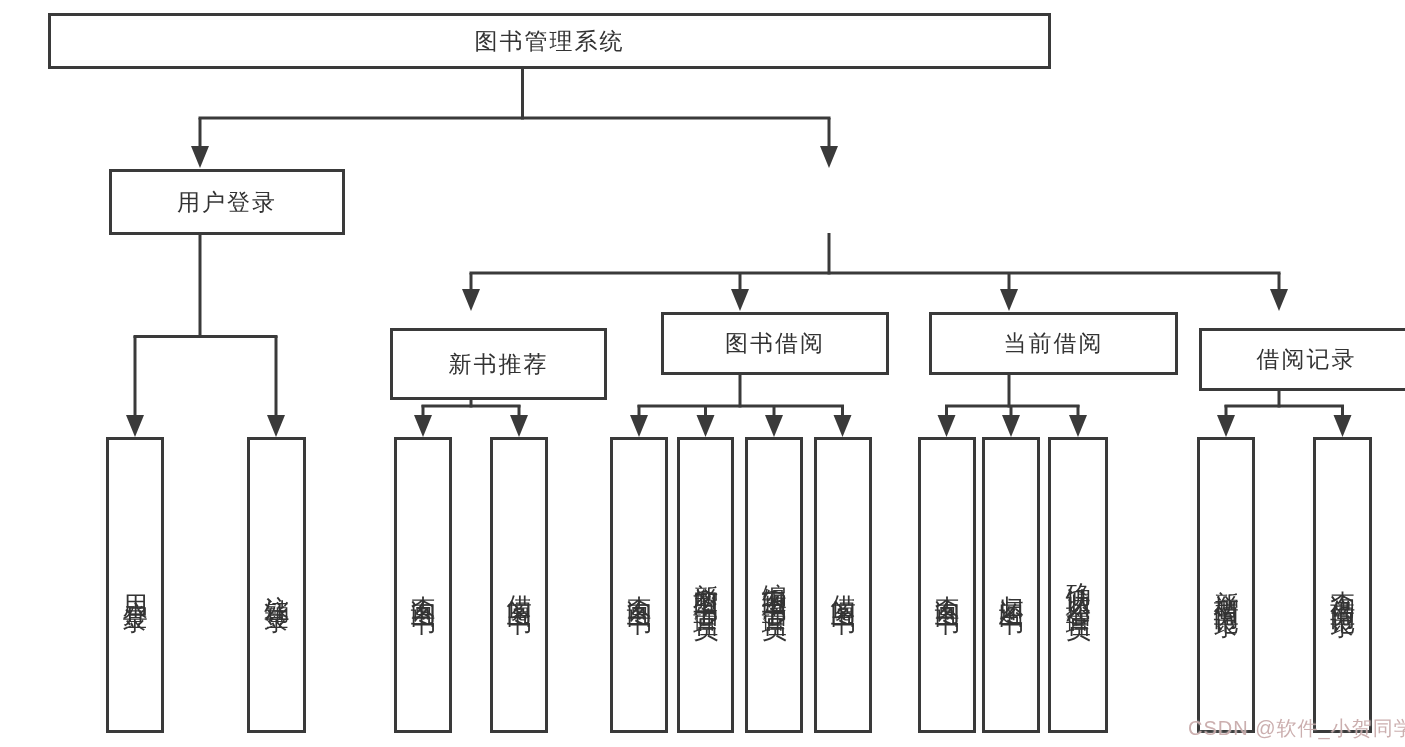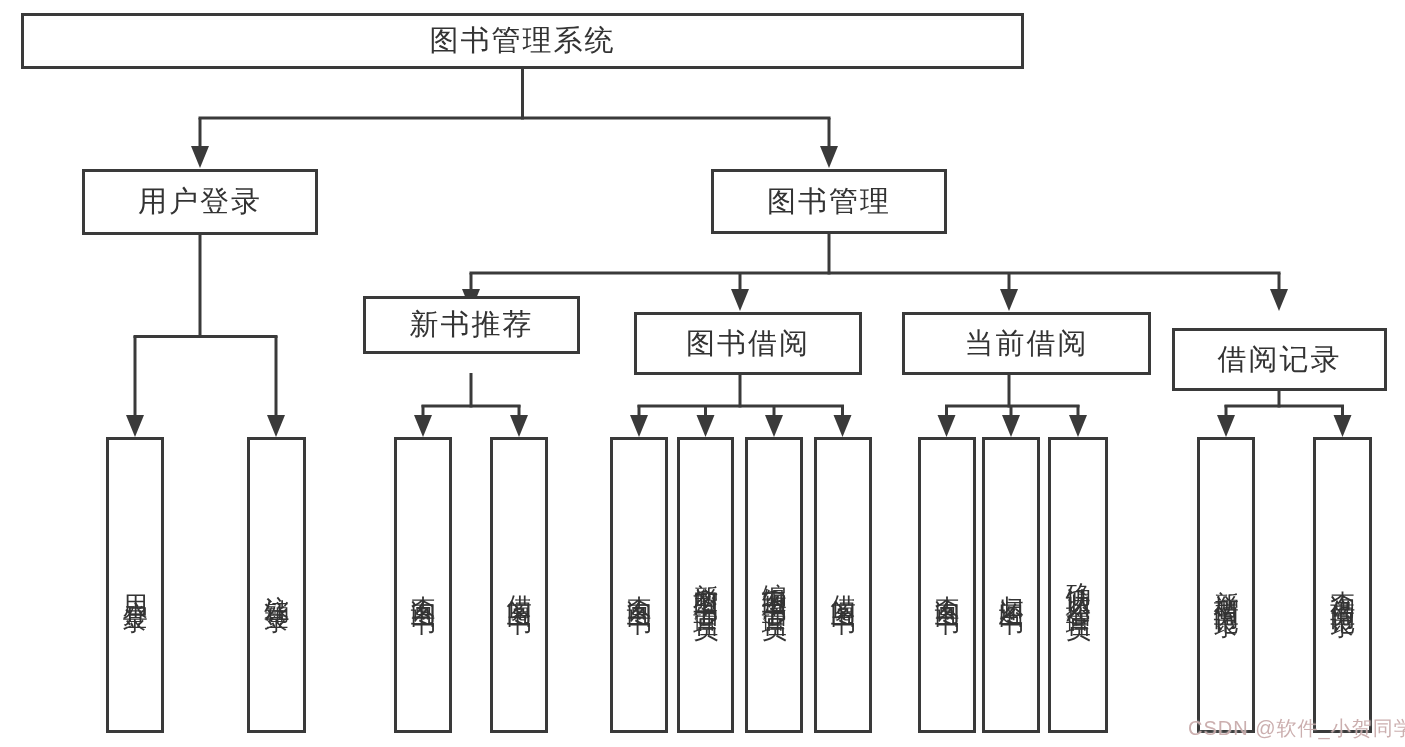--- a/index.html
+++ b/index.html
@@ -8,21 +8,21 @@
     font-family:"Liberation Sans","DejaVu Sans",sans-serif;
     overflow:hidden;color:#333333;
   }
   .connectors{position:absolute;left:0;top:0;z-index:0;}
   .box{
     position:absolute;box-sizing:border-box;
     border:3px solid #3a3a3a;background:#ffffff;
     display:flex;align-items:center;justify-content:center;
     z-index:1;color:#333333;text-align:center;
   }
-  .box.h{font-size:29px;letter-spacing:2px;white-space:nowrap;}
+  .box.h{font-size:23px;letter-spacing:2px;white-space:nowrap;margin-left:27px;}
   .box.v{
     writing-mode:vertical-rl;text-orientation:mixed;
     font-size:25px;letter-spacing:5px;line-height:1.1;
   }
   .watermark{
     position:absolute;left:1188px;top:715px;z-index:3;
     font-size:20px;letter-spacing:1px;white-space:nowrap;
     color:#c9abab;opacity:0.95;
     text-shadow:0 0 2px rgba(255,255,255,0.85);
   }
@@ -91,23 +91,22 @@
       <line x1="1226" y1="405" x2="1226" y2="416"></line>
       <polygon points="1217,415 1235,415 1226,437" stroke="none"></polygon>
       <line x1="1342.5" y1="405" x2="1342.5" y2="416"></line>
       <polygon points="1333.5,415 1351.5,415 1342.5,437" stroke="none"></polygon>
     </g>
   </svg>
 
   <div class="box h" style="left:21px;top:13px;width:1003px;height:56px">图书管理系统</div>
 
   <div class="box h" style="left:82px;top:169px;width:236px;height:66px">用户登录</div>
-  <div class="box h" style="left:711px;top:169px;width:236px;height:65px">图书管理</div>
 
-  <div class="box h" style="left:363px;top:296px;width:217px;height:58px">新书推荐</div>
+  <div class="box h" style="left:363px;top:328px;width:217px;height:72px">新书推荐</div>
   <div class="box h" style="left:634px;top:312px;width:228px;height:63px">图书借阅</div>
   <div class="box h" style="left:902px;top:312px;width:249px;height:63px">当前借阅</div>
   <div class="box h" style="left:1172px;top:328px;width:215px;height:63px">借阅记录</div>
 
   <div class="box v" style="left:106px;top:437px;width:58px;height:296px">用户登录</div>
   <div class="box v" style="left:247px;top:437px;width:59px;height:296px">注销登录</div>
 
   <div class="box v" style="left:394px;top:437px;width:58px;height:296px">查询图书</div>
   <div class="box v" style="left:490px;top:437px;width:58px;height:296px">借阅图书</div>
 

